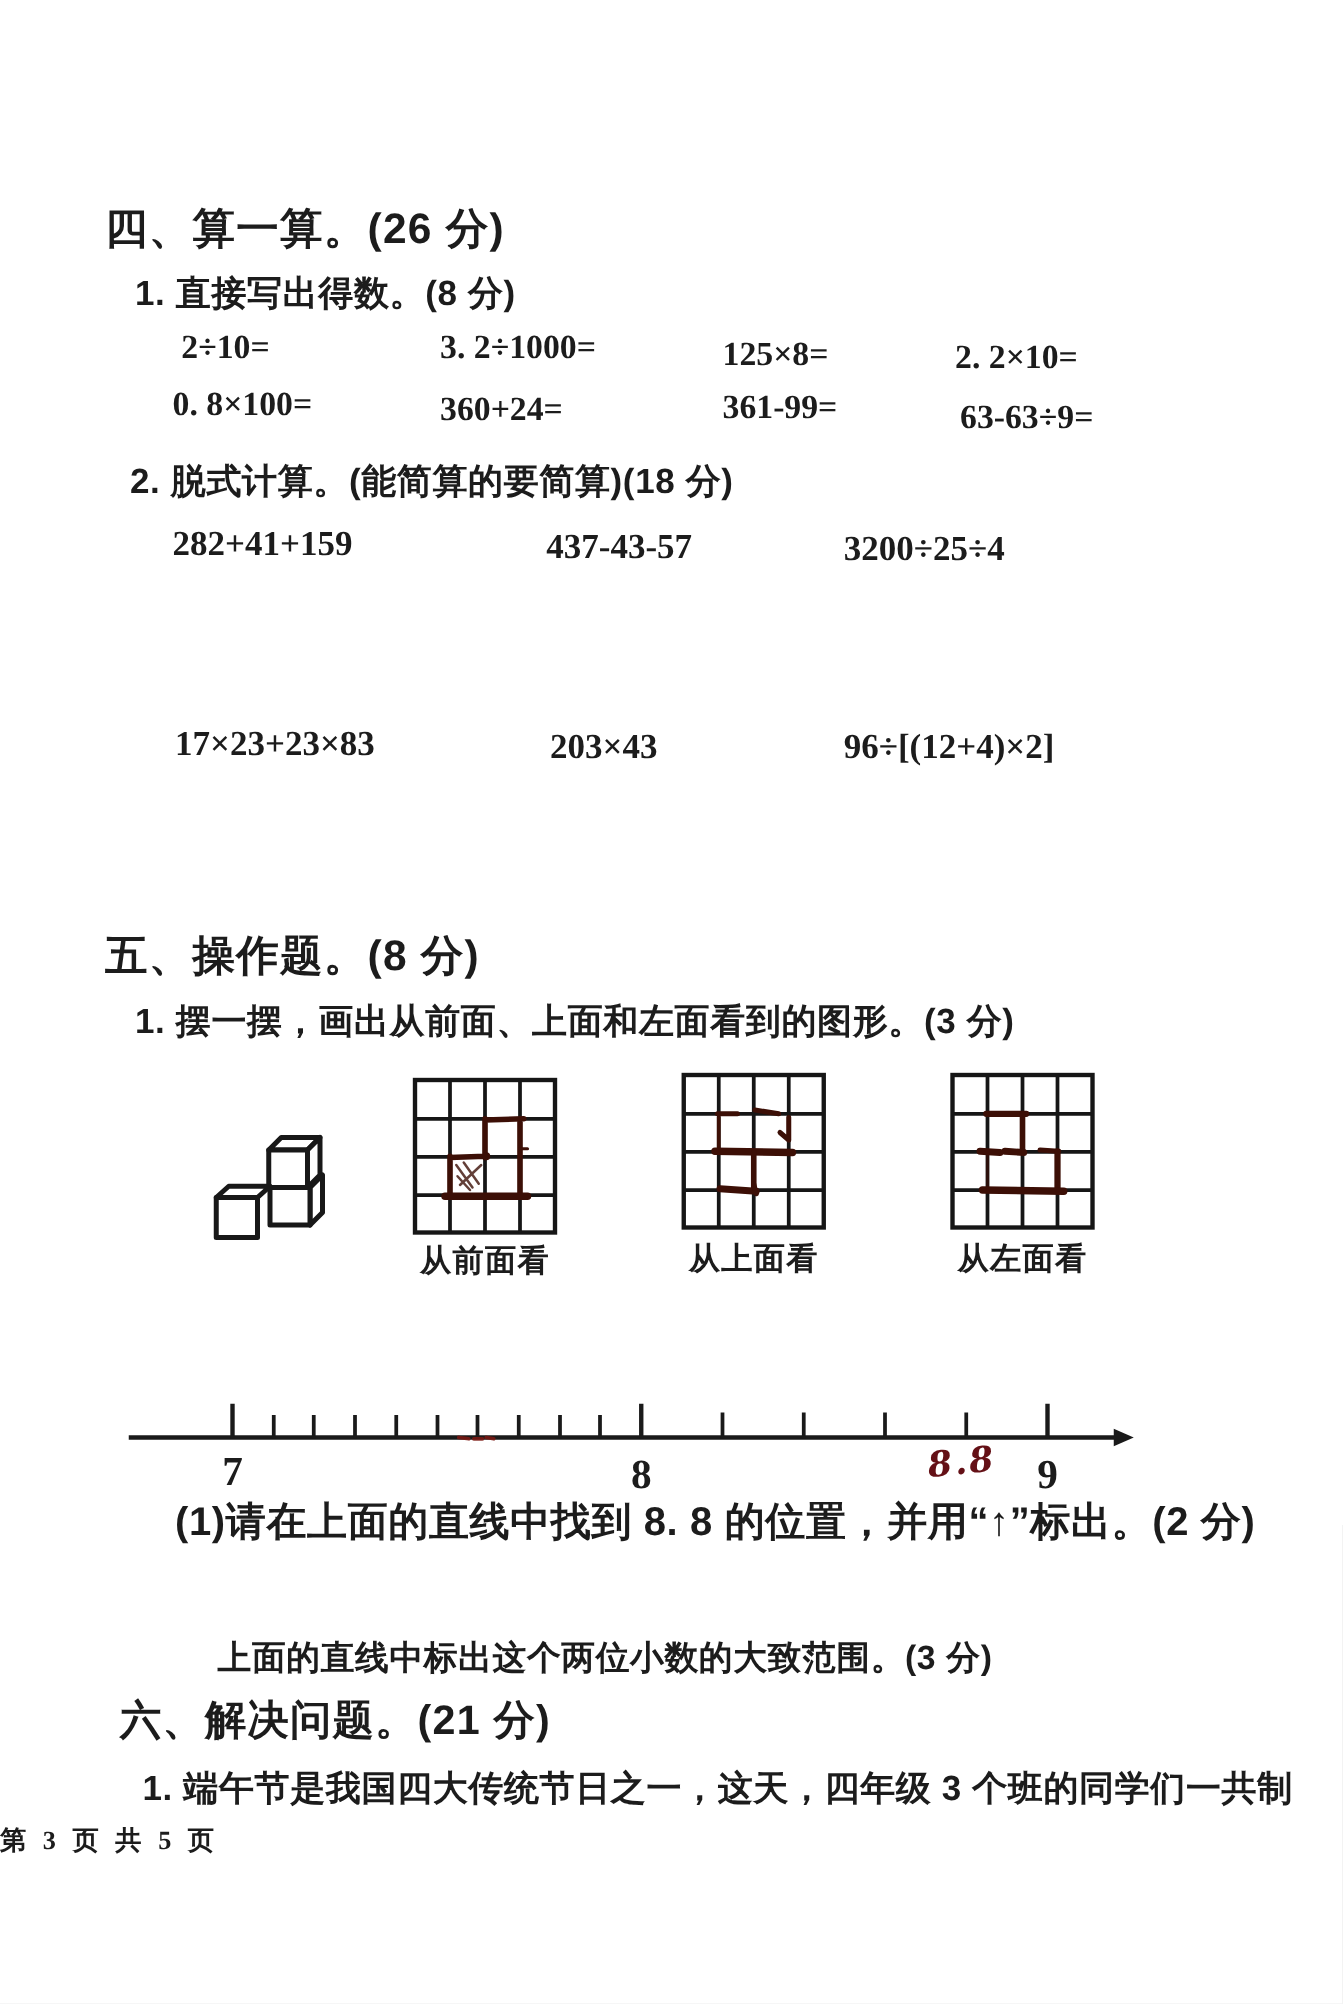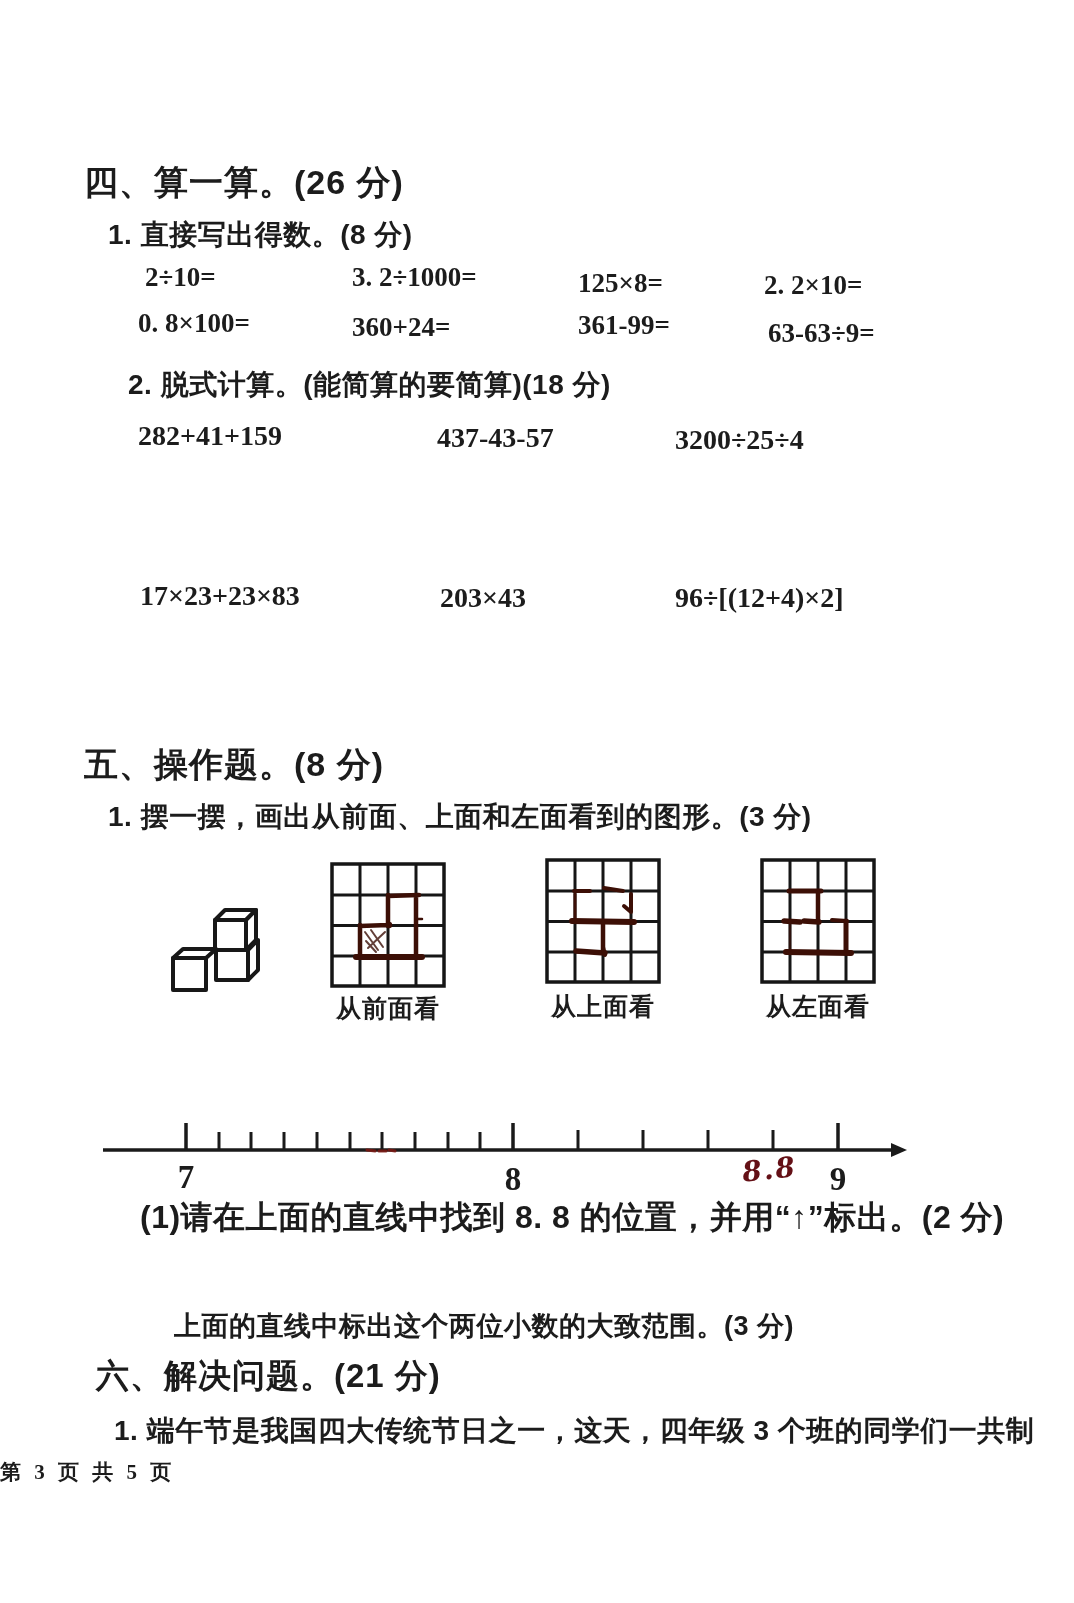--- a/index.html
+++ b/index.html
@@ -36,21 +36,21 @@
   <div class="t expr" style="left:145px;top:262px;">2÷10=</div>
   <div class="t expr" style="left:352px;top:262px;">3. 2÷1000=</div>
   <div class="t expr" style="left:578px;top:268px;">125×8=</div>
   <div class="t expr" style="left:764px;top:270px;">2. 2×10=</div>
 
   <div class="t expr" style="left:138px;top:308px;">0. 8×100=</div>
   <div class="t expr" style="left:352px;top:312px;">360+24=</div>
   <div class="t expr" style="left:578px;top:310px;text-align:right;">361-99=</div>
   <div class="t expr" style="left:768px;top:318px;">63-63÷9=</div>
 
-  <div class="t h2" style="left:104px;top:366px;margin-left:24px;">2. 脱式计算。(能简算的要简算)(18 分)</div>
+  <div class="t h2" style="left:104px;top:366px;">2. 脱式计算。(能简算的要简算)(18 分)</div>
 
   <div class="t expr-lg" style="left:138px;top:420px;">282+41+159</div>
   <div class="t expr-lg" style="left:437px;top:422px;">437-43-57</div>
   <div class="t expr-lg" style="left:675px;top:424px;">3200÷25÷4</div>
 
   <div class="t expr-lg" style="left:140px;top:580px;">17×23+23×83</div>
   <div class="t expr-lg" style="left:440px;top:582px;">203×43</div>
   <div class="t expr-lg" style="left:675px;top:582px;">96÷[(12+4)×2]</div>
 
   <div class="t h1" style="left:84px;top:742px;">五、操作题。(8 分)</div>

